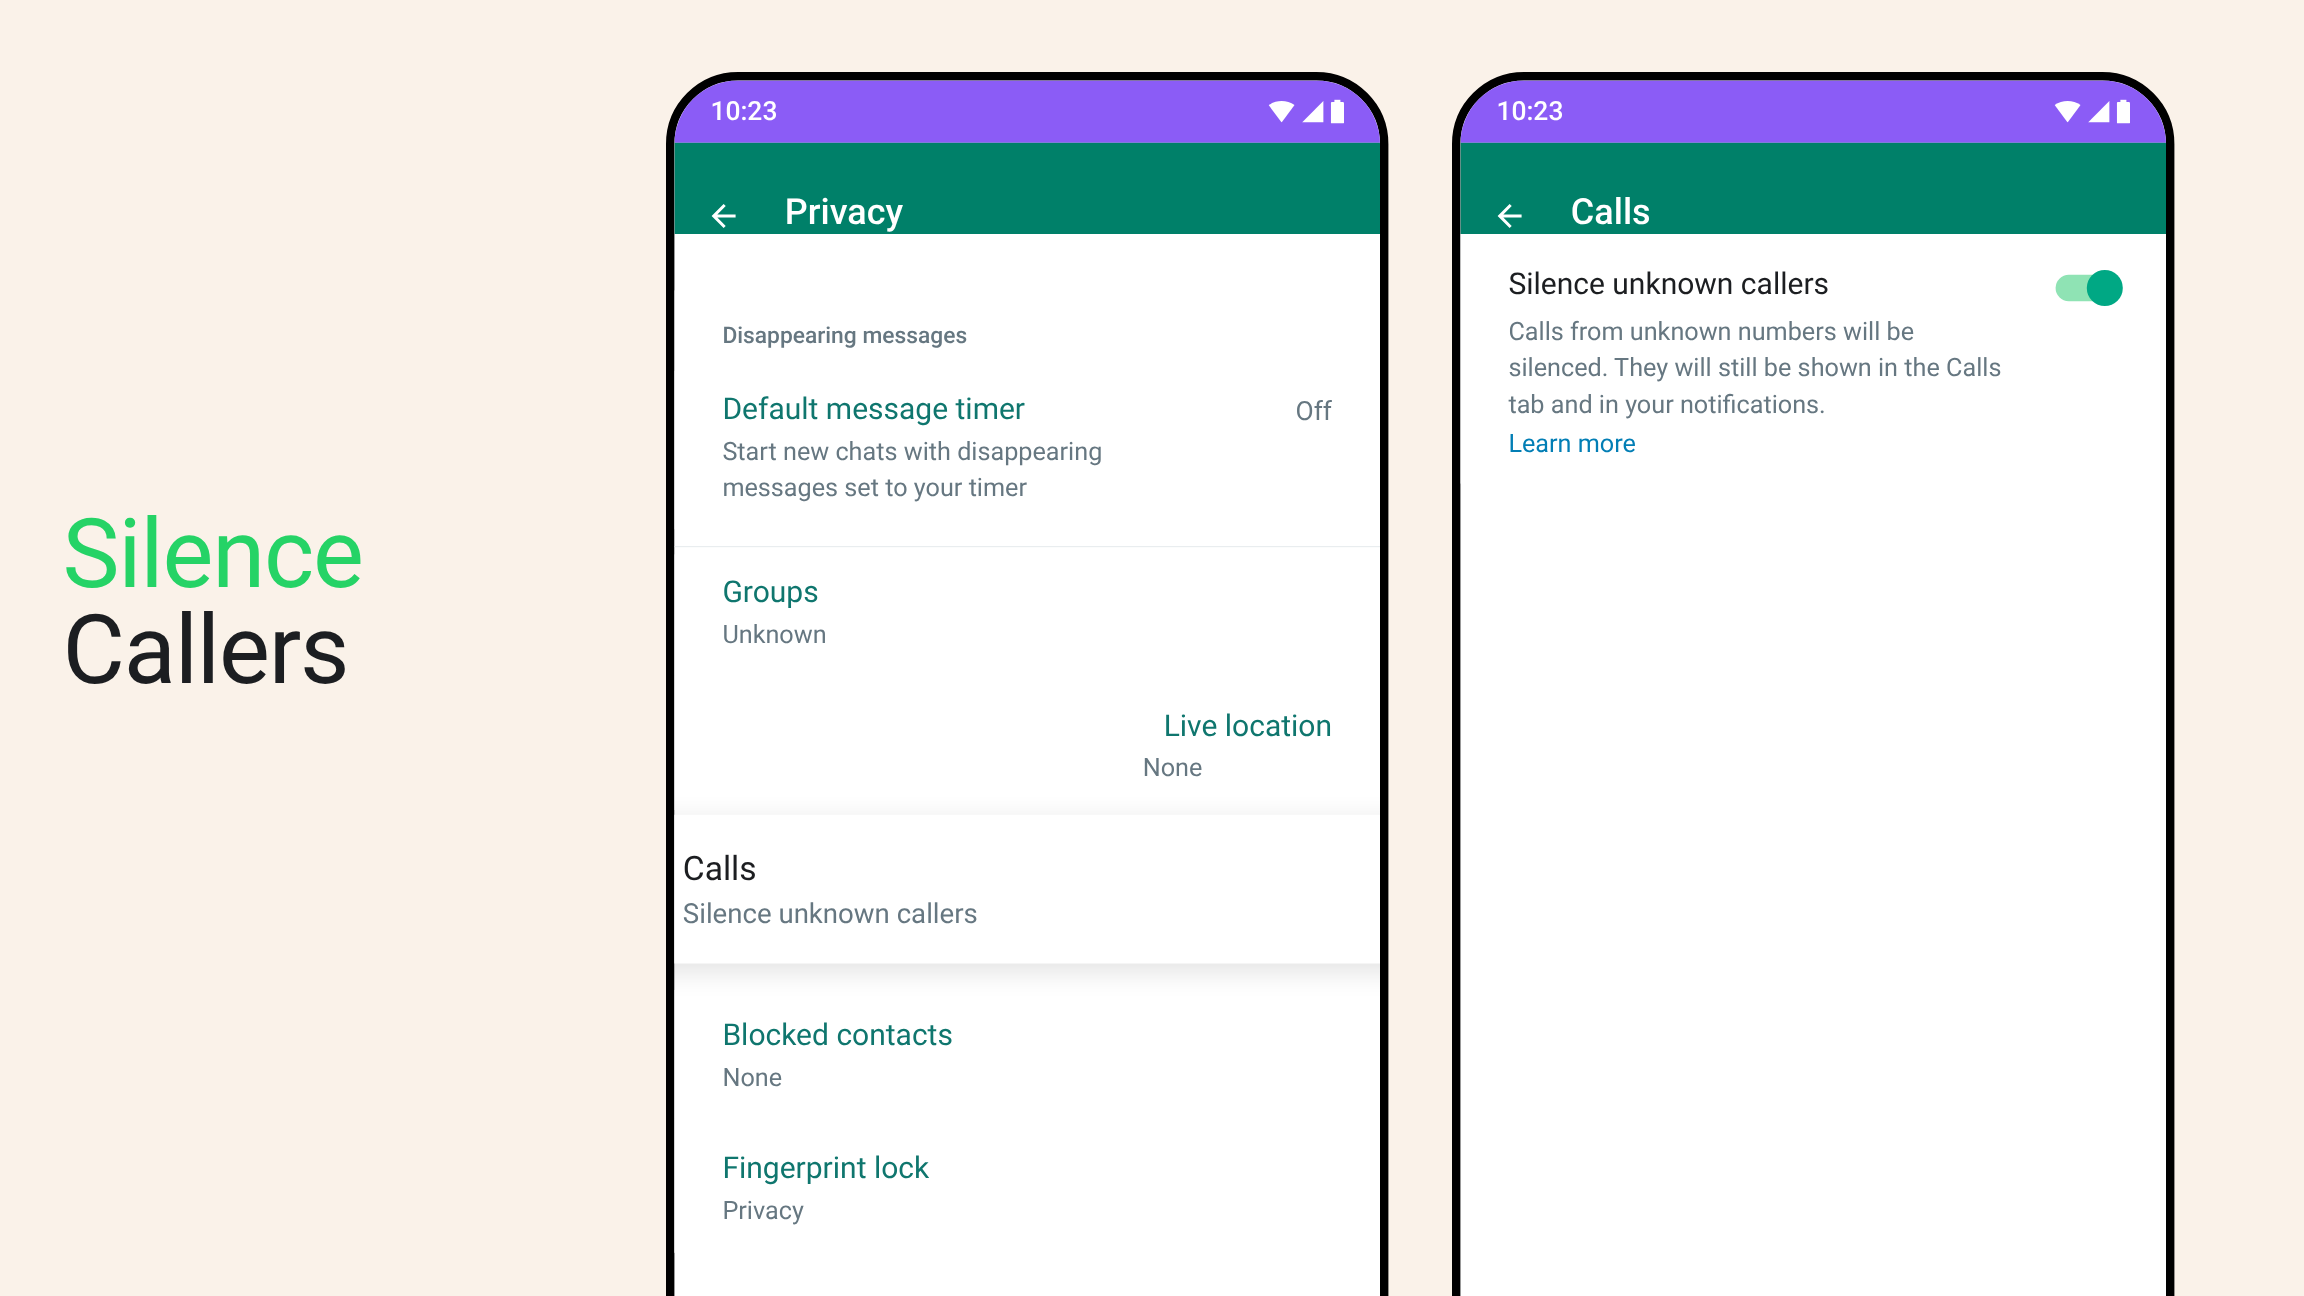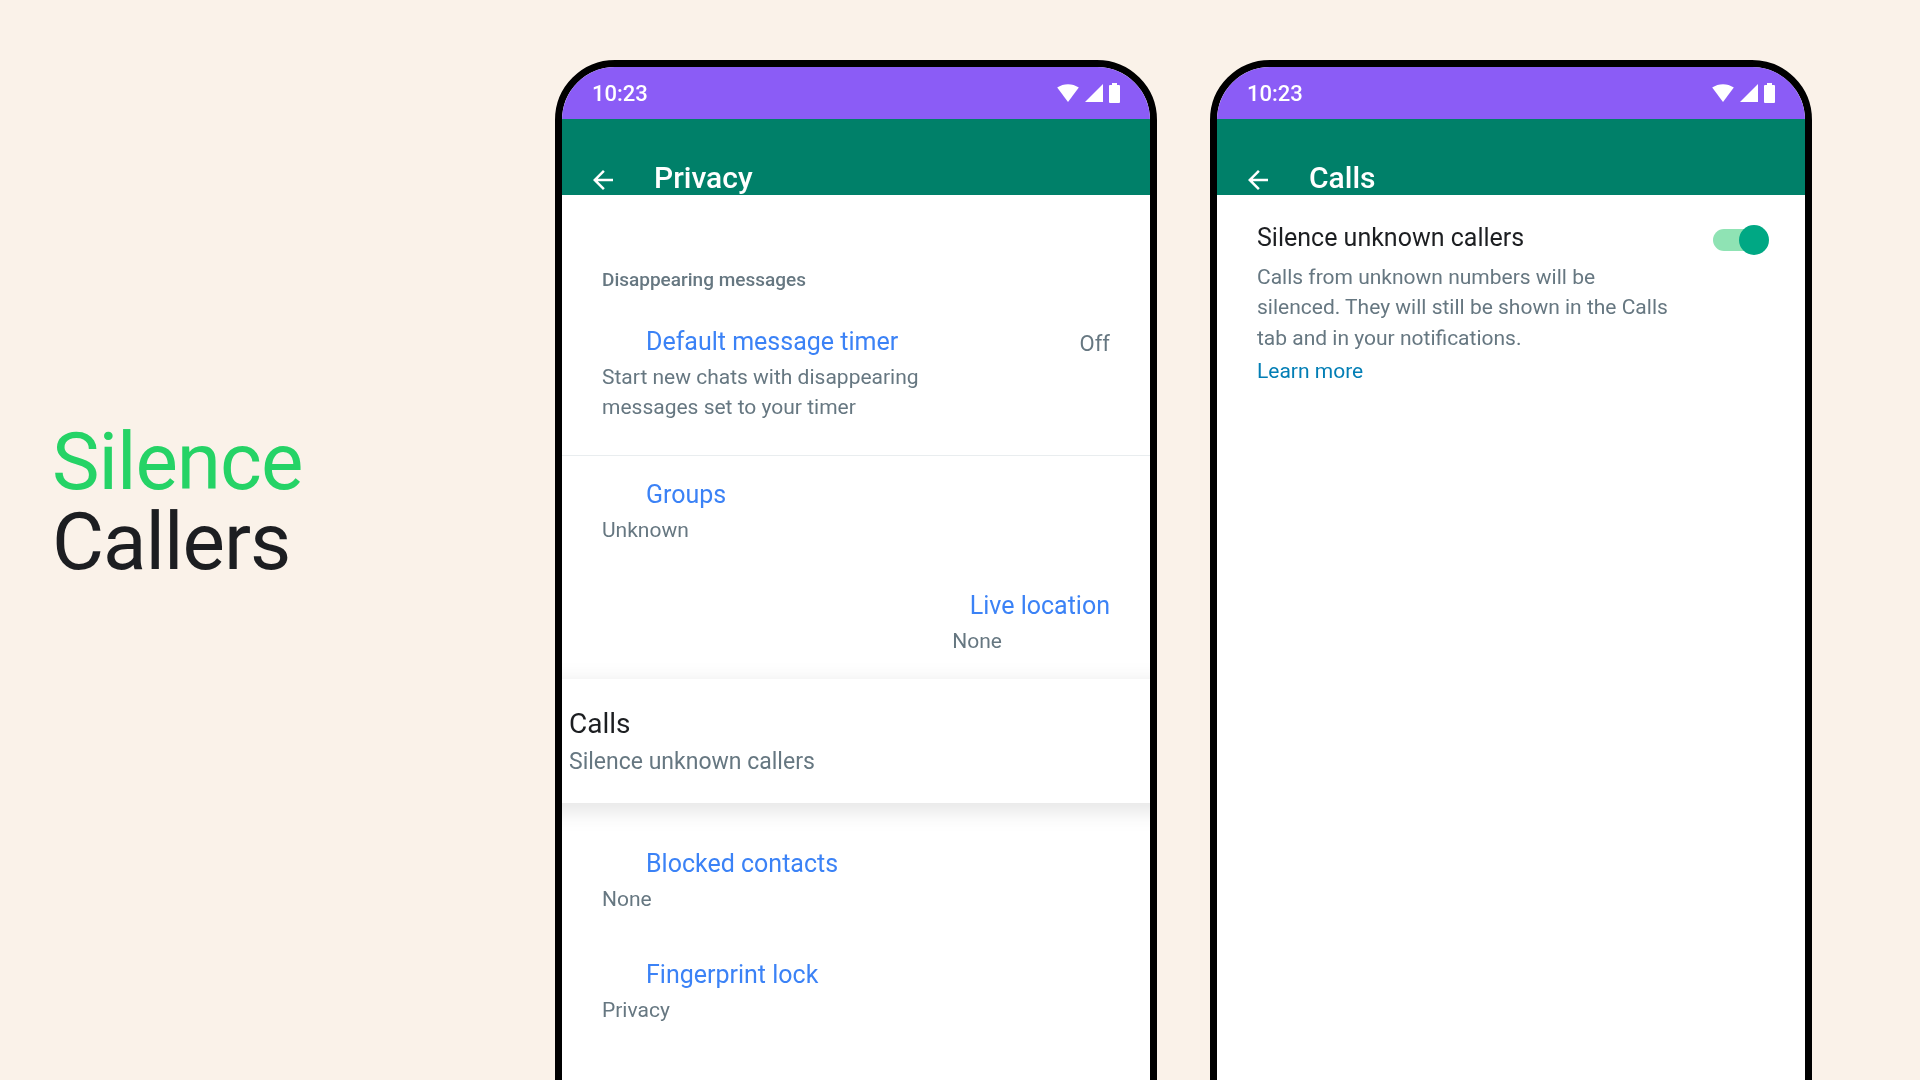--- a/index.html
+++ b/index.html
@@ -74,24 +74,23 @@
 
   .row {
     padding: 18px 40px;
     display: flex;
     flex-direction: column;
     gap: 6px;
     position: relative;
     background: #fff;
   }
   .row .title {
-    color: #3b82f6;
+    color: #0f766e;
     font-size: 25px;
     font-weight: 400;
-    margin-left: 44px;
   }
   .row .subtitle {
     color: #667781;
     font-size: 21px;
     font-weight: 400;
     line-height: 1.45;
     max-width: 400px;
   }
   .row .value {
     position: absolute;

